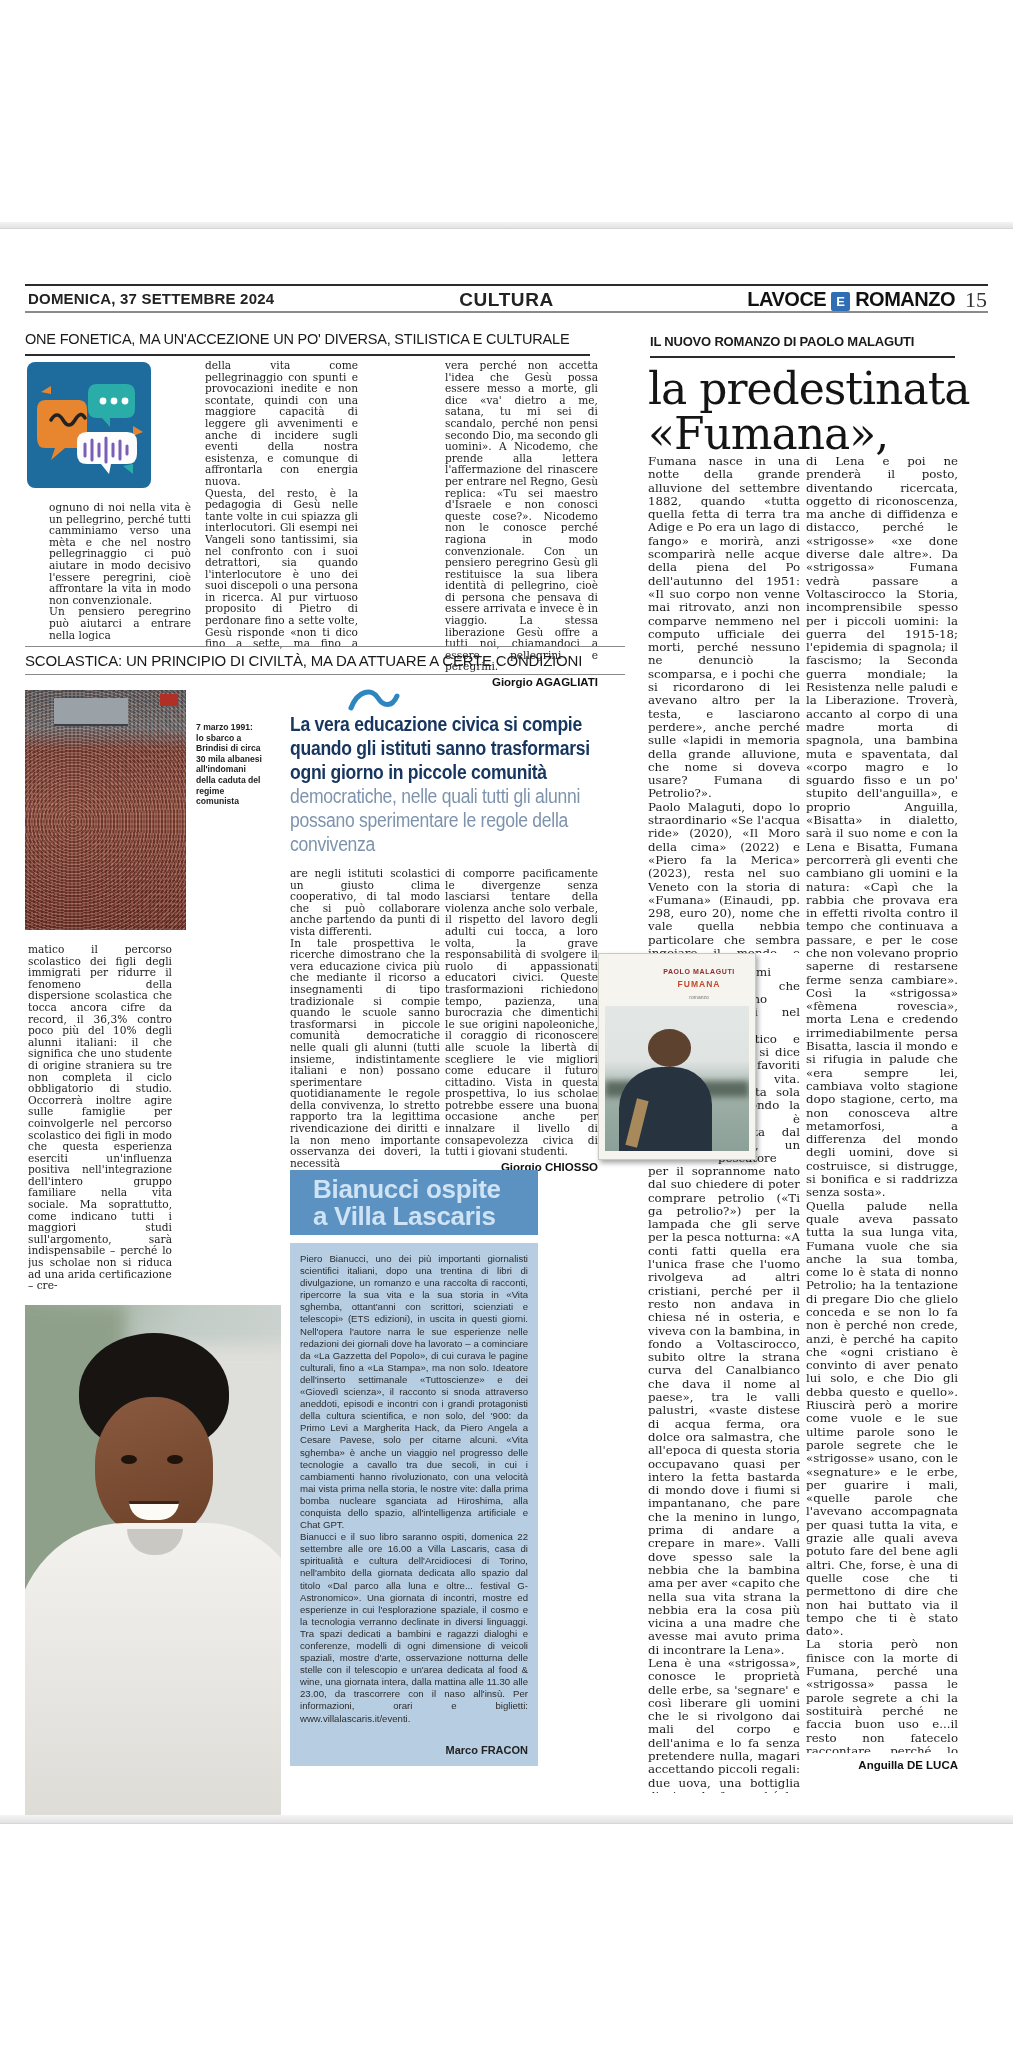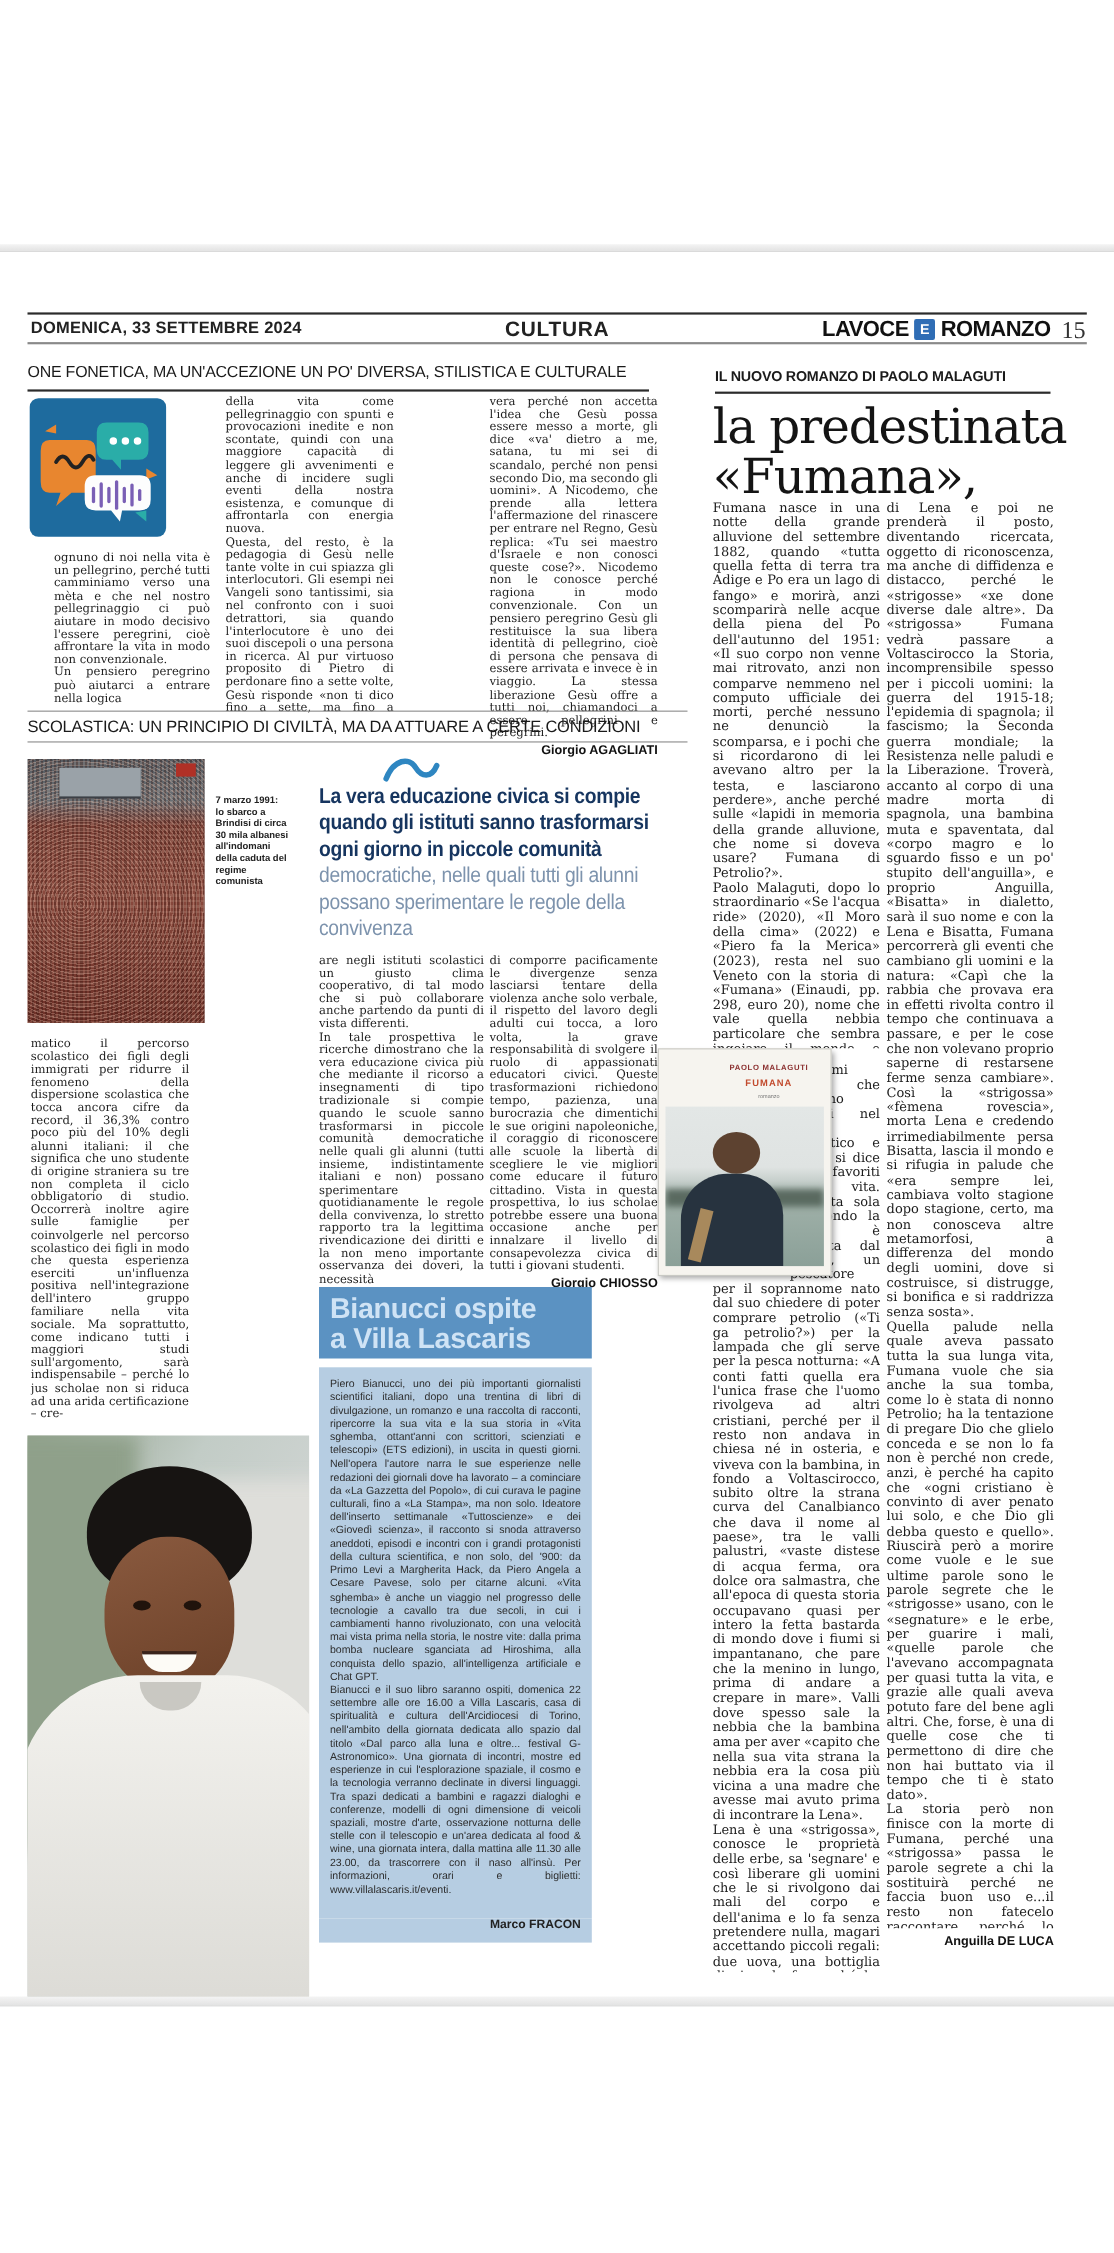--- a/index.html
+++ b/index.html
@@ -5,21 +5,21 @@
   html,body{margin:0;padding:0;background:#fff;}
   .page{position:relative;width:1013px;height:2048px;background:#fff;overflow:hidden;
         font-family:"Liberation Sans",sans-serif;color:#1a1a1a;}
   .abs{position:absolute;}
   .edgeband{left:0;width:1013px;background:linear-gradient(#f4f4f4,#e3e3e3);border-bottom:1px solid #d6d6d6;}
   .rule{background:#2b2b2b;}
   .rule-thin{background:#8a8a8a;}
   
   .date{font-size:15px;font-weight:600;letter-spacing:.2px;color:#222;}
   .section{font-size:19px;font-weight:600;letter-spacing:.6px;color:#222;text-align:center;width:1013px;left:0;}
-  .logo{display:flex;align-items:center;gap:5px;}
+  .logo{display:flex;align-items:flex-end;gap:5px;}
   .logo b{font-size:20px;font-weight:800;letter-spacing:-.5px;color:#111;}
   .logo .esq{width:19px;height:19px;background:#2f6db5;color:#fff;font-weight:800;font-size:13px;
              display:flex;align-items:center;justify-content:center;border-radius:2px;}
   .pageno{font-family:"Liberation Serif",serif;font-size:22px;color:#333;text-align:right;}
   
   .kicker{font-size:14.5px;letter-spacing:-.2px;color:#1a1a1a;white-space:nowrap;}
   .fkick{font-size:13px;font-weight:bold;letter-spacing:-.2px;}
   .strip{font-size:15px;letter-spacing:-.2px;color:#1a1a1a;white-space:nowrap;}
   
   .bodytxt{font-family:"DejaVu Serif","Liberation Serif",serif;font-size:10.6px;line-height:11.6px;
@@ -31,21 +31,21 @@
   .fumhead{font-family:"DejaVu Serif","Liberation Serif",serif;font-size:44px;line-height:45px;
            letter-spacing:-1px;color:#141414;}
   
   .quote{width:345px;transform:scaleX(.9);transform-origin:left top;font-size:19.5px;line-height:24px;
          font-weight:bold;color:#16355f;letter-spacing:-.3px;}
   .quote .light{font-weight:normal;color:#7d93ad;}
   
   .caption{font-size:8.6px;line-height:10.6px;font-weight:bold;color:#222;}
   
   .biahead{background:#5b92c2;color:#cfe3f5;font-size:26px;line-height:27px;font-weight:bold;
-           letter-spacing:-.3px;padding:6px 10px 5px 10px;}
+           letter-spacing:-.3px;padding:6px 10px 5px 23px;}
   .biabody{background:#b6cde2;color:#2d2d2d;font-size:9.6px;line-height:12.1px;text-align:justify;
            white-space:pre-line;padding:10px 10px 6px 10px;overflow:hidden;}
   .biabyline{background:#b6cde2;text-align:right;font-weight:bold;font-size:11px;padding:0 10px 10px 0;color:#222;}
   
   .crowd{background:
      repeating-radial-gradient(circle at 30% 55%, rgba(240,200,180,.28) 0 1px, transparent 1px 3px),
      repeating-linear-gradient(90deg, rgba(40,10,5,.30) 0 2px, transparent 2px 4px),
      repeating-linear-gradient(0deg, rgba(250,220,200,.14) 0 2px, transparent 2px 5px),
      linear-gradient(180deg,#565b61 0,#6a6f74 38px,#7b4036 60px,#8a4a3e 120px,#6e3128 240px);}
   .bridge{position:absolute;left:18%;top:8px;width:46%;height:26px;background:#9aa2a8;
@@ -77,21 +77,21 @@
 </style>
 </head>
 <body>
 
 <div class="page">
 
   <div class="abs edgeband" style="top:222px;height:6px;"></div>
   <div class="abs edgeband" style="top:1815px;height:8px;"></div>
 
   <div class="abs rule" style="left:25px;top:284px;width:963px;height:2px;"></div>
-  <div class="abs date" style="left:28px;top:290px;">DOMENICA, 33 SETTEMBRE 2024</div>
+  <div class="abs date" style="left:28px;top:290px;">DOMENICA, 37 SETTEMBRE 2024</div>
   <div class="abs section" style="top:289px;">CULTURA</div>
   <div class="abs logo" style="right:58px;top:288px;">
     <b>LAVOCE</b>
     <span class="esq">E</span>
     <b>ROMANZO</b>
   </div>
   <div class="abs pageno" style="right:26px;top:287px;">15</div>
   <div class="abs rule-thin" style="left:25px;top:311px;width:963px;height:1.5px;"></div>
 
   <div class="abs kicker" style="left:25px;top:331px;">ONE FONETICA, MA UN'ACCEZIONE UN PO' DIVERSA, STILISTICA E CULTURALE</div>

